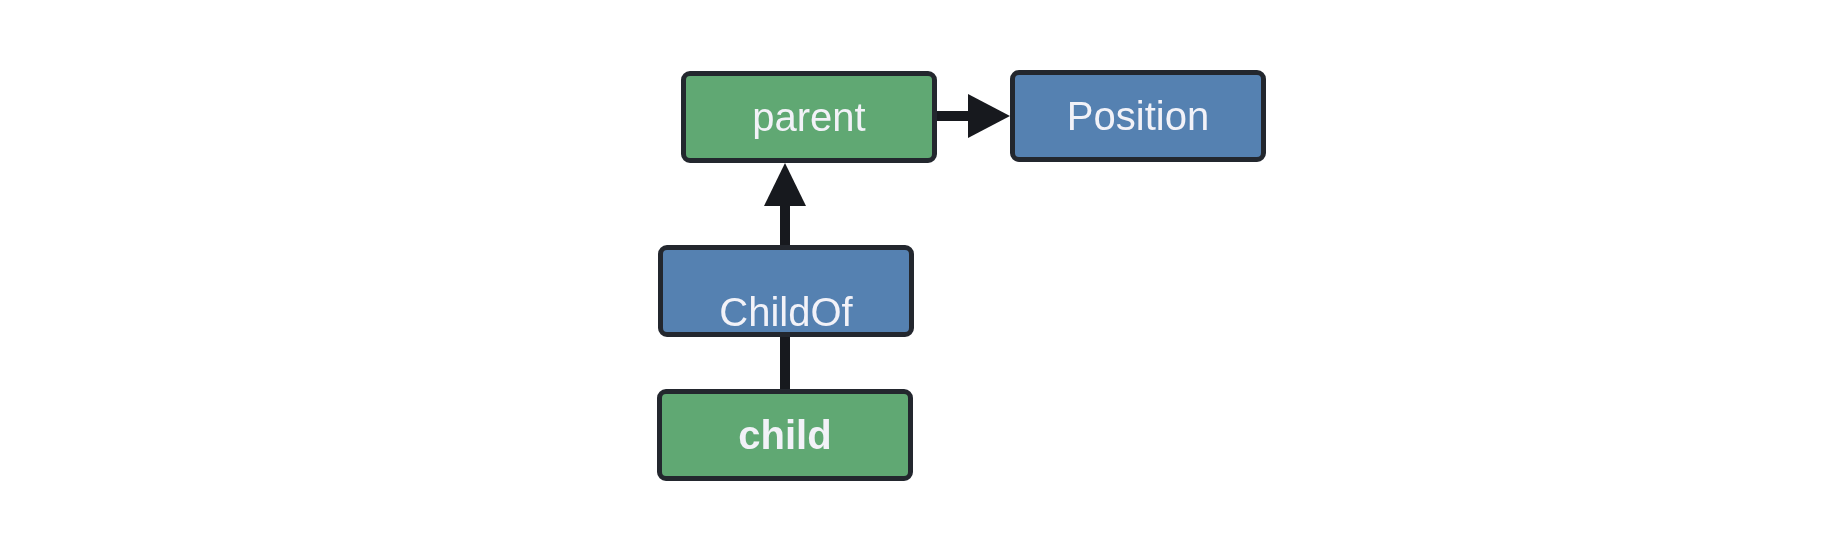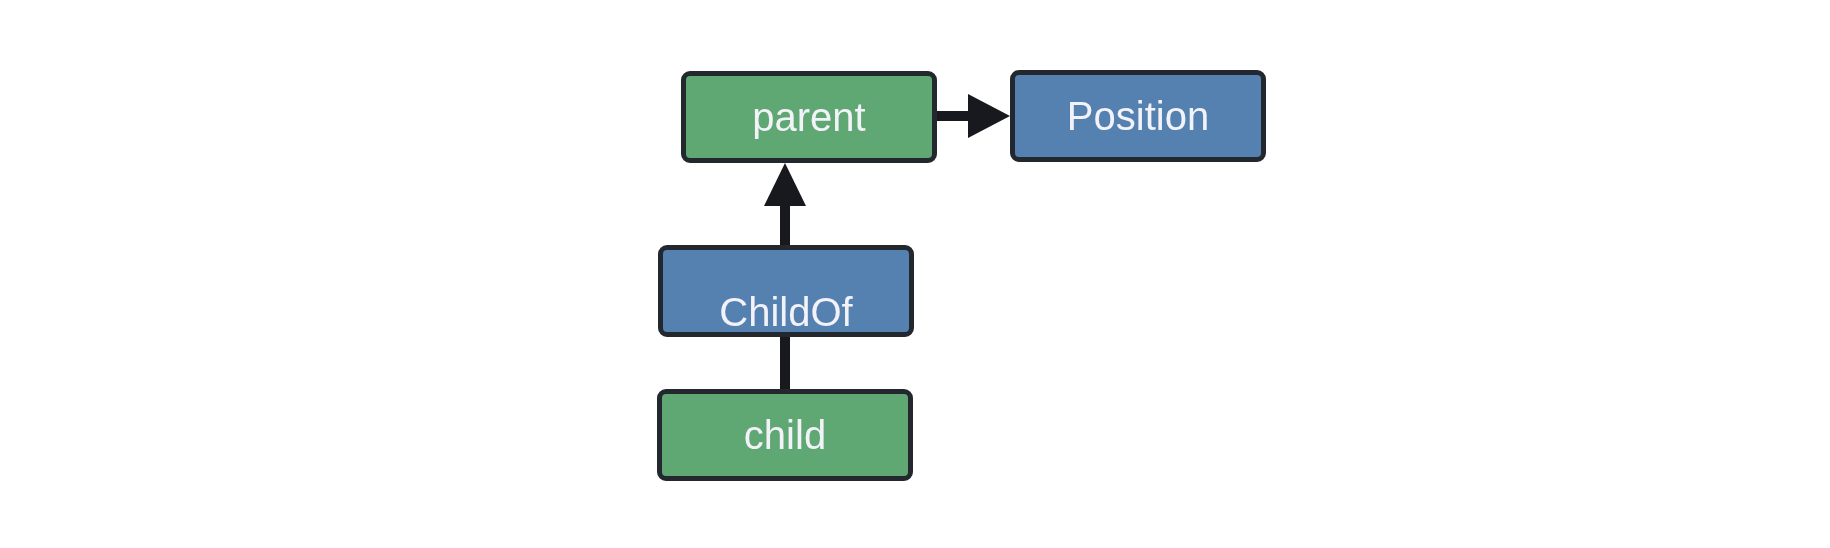--- a/index.html
+++ b/index.html
@@ -75,17 +75,17 @@
   </div>
 
   <div class="node blue" style="left:1010px; top:70px;">
     <span class="node-label">Position</span>
   </div>
 
   <div class="node blue" style="left:658px; top:245px;align-items:flex-end;">
     <span class="node-label">ChildOf</span>
   </div>
 
-  <div class="node green" style="left:657px; top:389px;">
+  <div class="node green" style="left:657px; top:389px;font-weight:bold;">
     <span class="node-label">child</span>
   </div>
 
 </div>
 
 </body></html>

